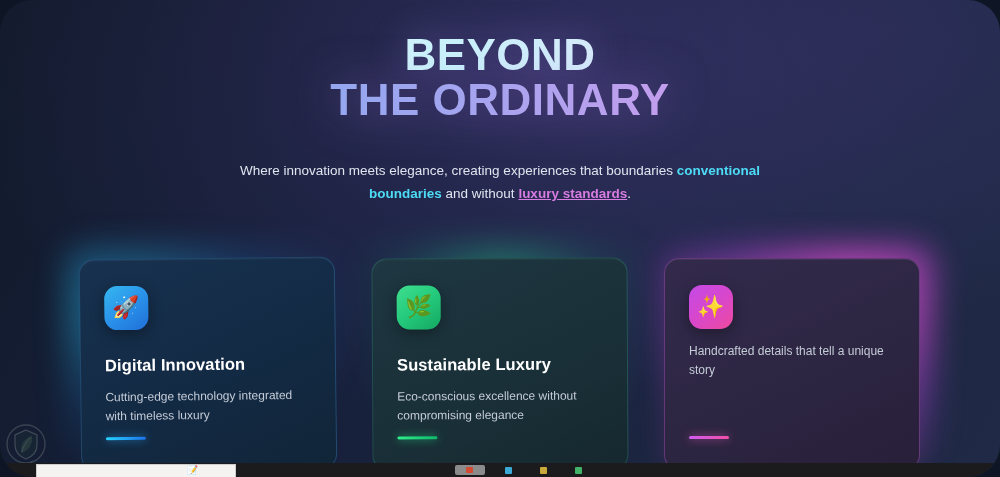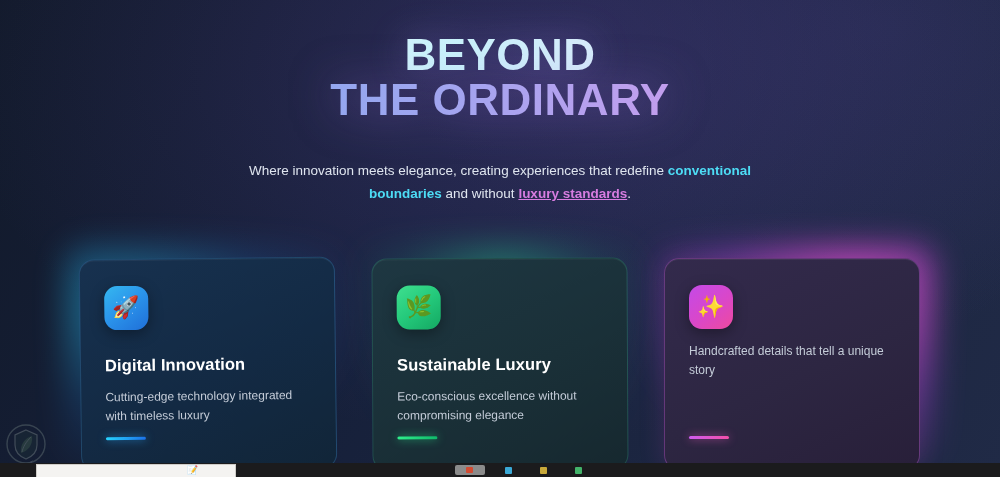--- a/index.html
+++ b/index.html
@@ -13,20 +13,21 @@
   }
 
   #stage {
     position:relative;
     width:1000px; height:477px;
     overflow:hidden;
     background:
       radial-gradient(820px 520px at 54% 14%, rgba(96,70,160,0.30) 0%, rgba(96,70,160,0.10) 45%, rgba(0,0,0,0) 72%),
       radial-gradient(700px 420px at 88% 6%, rgba(70,60,130,0.22) 0%, rgba(0,0,0,0) 70%),
       linear-gradient(118deg, #121a2b 0%, #16203a 42%, #1b2540 68%, #202a46 100%);
+    border-radius: 32px;
   }
 
   
   .hero { position:absolute; left:0; top:0; width:1000px; text-align:center; }
 
   .headline {
     margin-top:34px;
     font-size:44px;
     font-weight:bold;
     line-height:0.94;
@@ -191,21 +192,21 @@
 
 <div id="stage">
 
   <div class="hero">
     <h1 class="headline">
       <span class="line1">BEYOND</span>
       <span class="line2">THE ORDINARY</span>
     </h1>
 
     <p class="subtitle">
-      <span>Where innovation meets elegance, creating experiences that redefine </span><span class="hl-cyan">conventional boundaries</span><span> and without </span><span class="hl-pink">luxury standards</span><span>.</span>
+      <span>Where innovation meets elegance, creating experiences that boundaries </span><span class="hl-cyan">conventional boundaries</span><span> and without </span><span class="hl-pink">luxury standards</span><span>.</span>
     </p>
   </div>
 
   <div class="cards">
 
     <div class="card-wrap">
       <div class="glow blue"></div>
       <div class="card c1">
         <div class="icon-tile blue">🚀</div>
         <div class="card-title">Digital Innovation</div>

